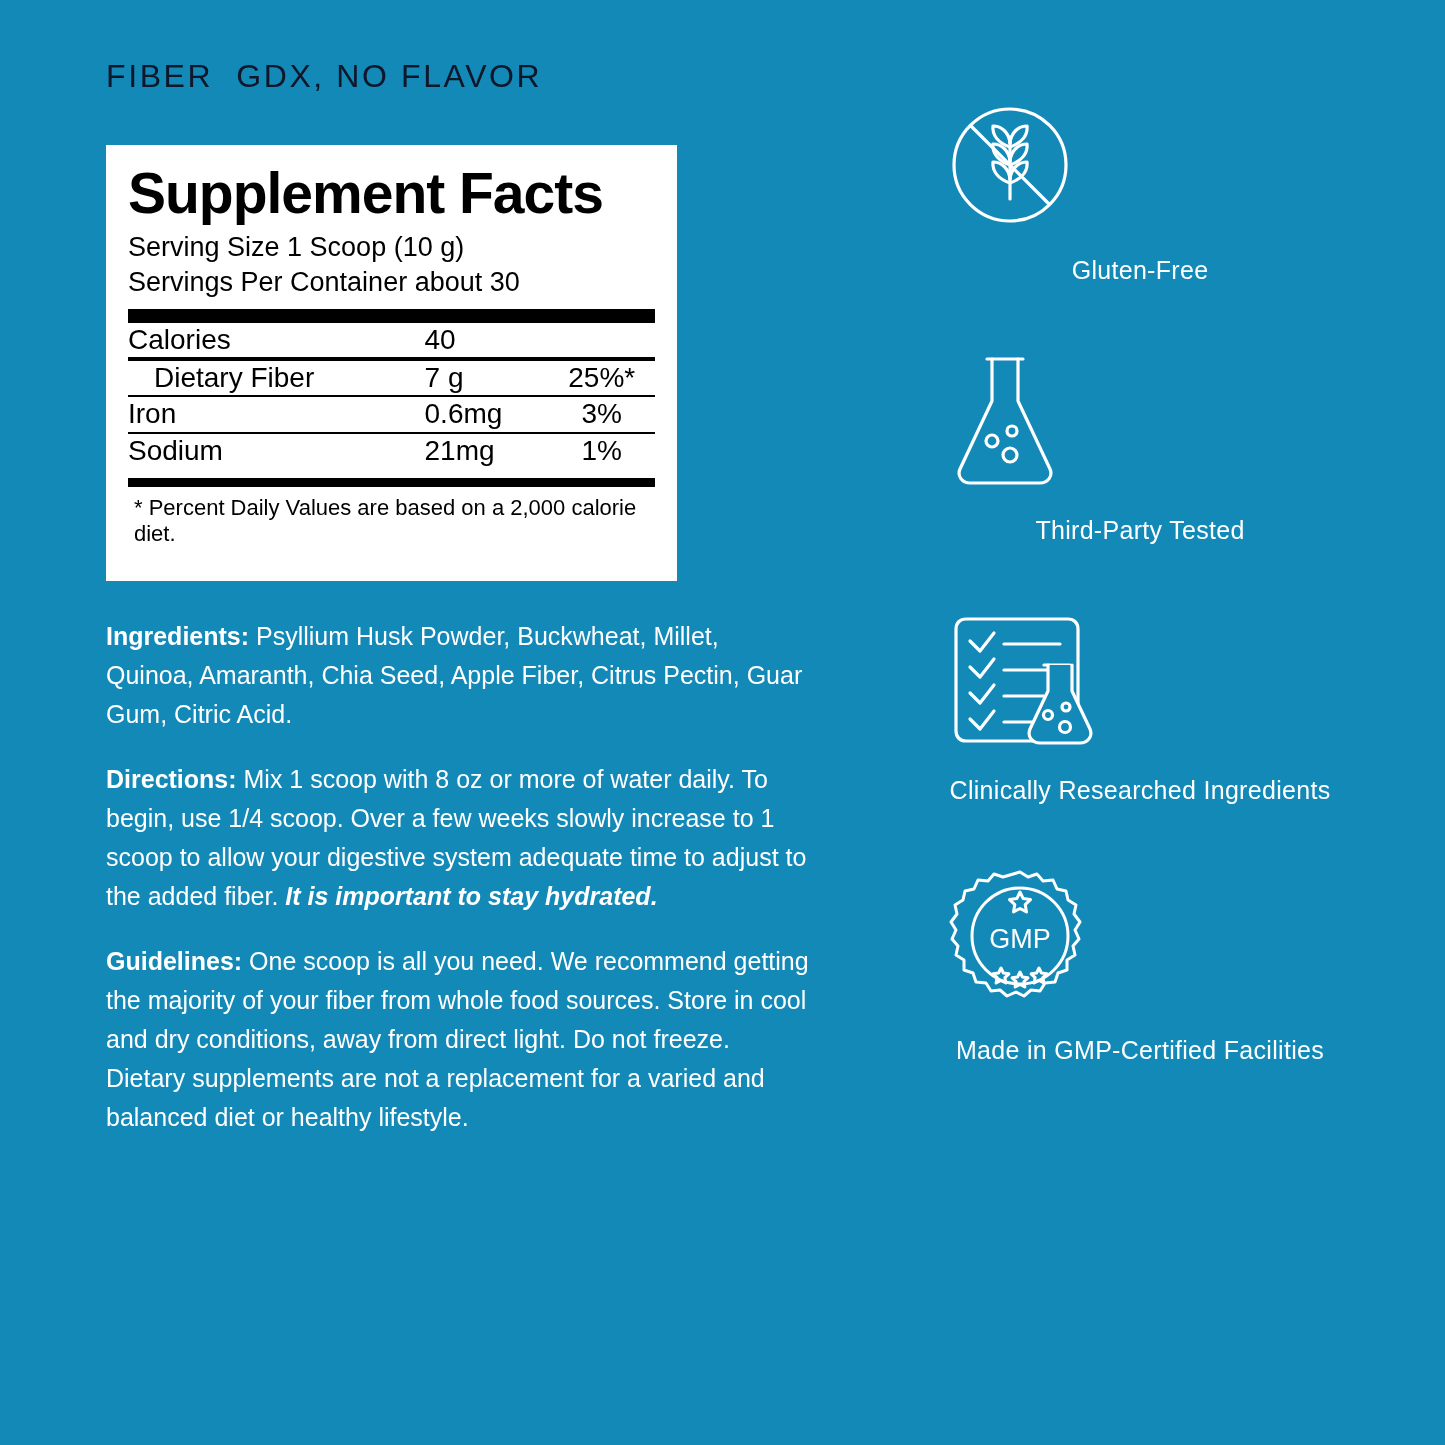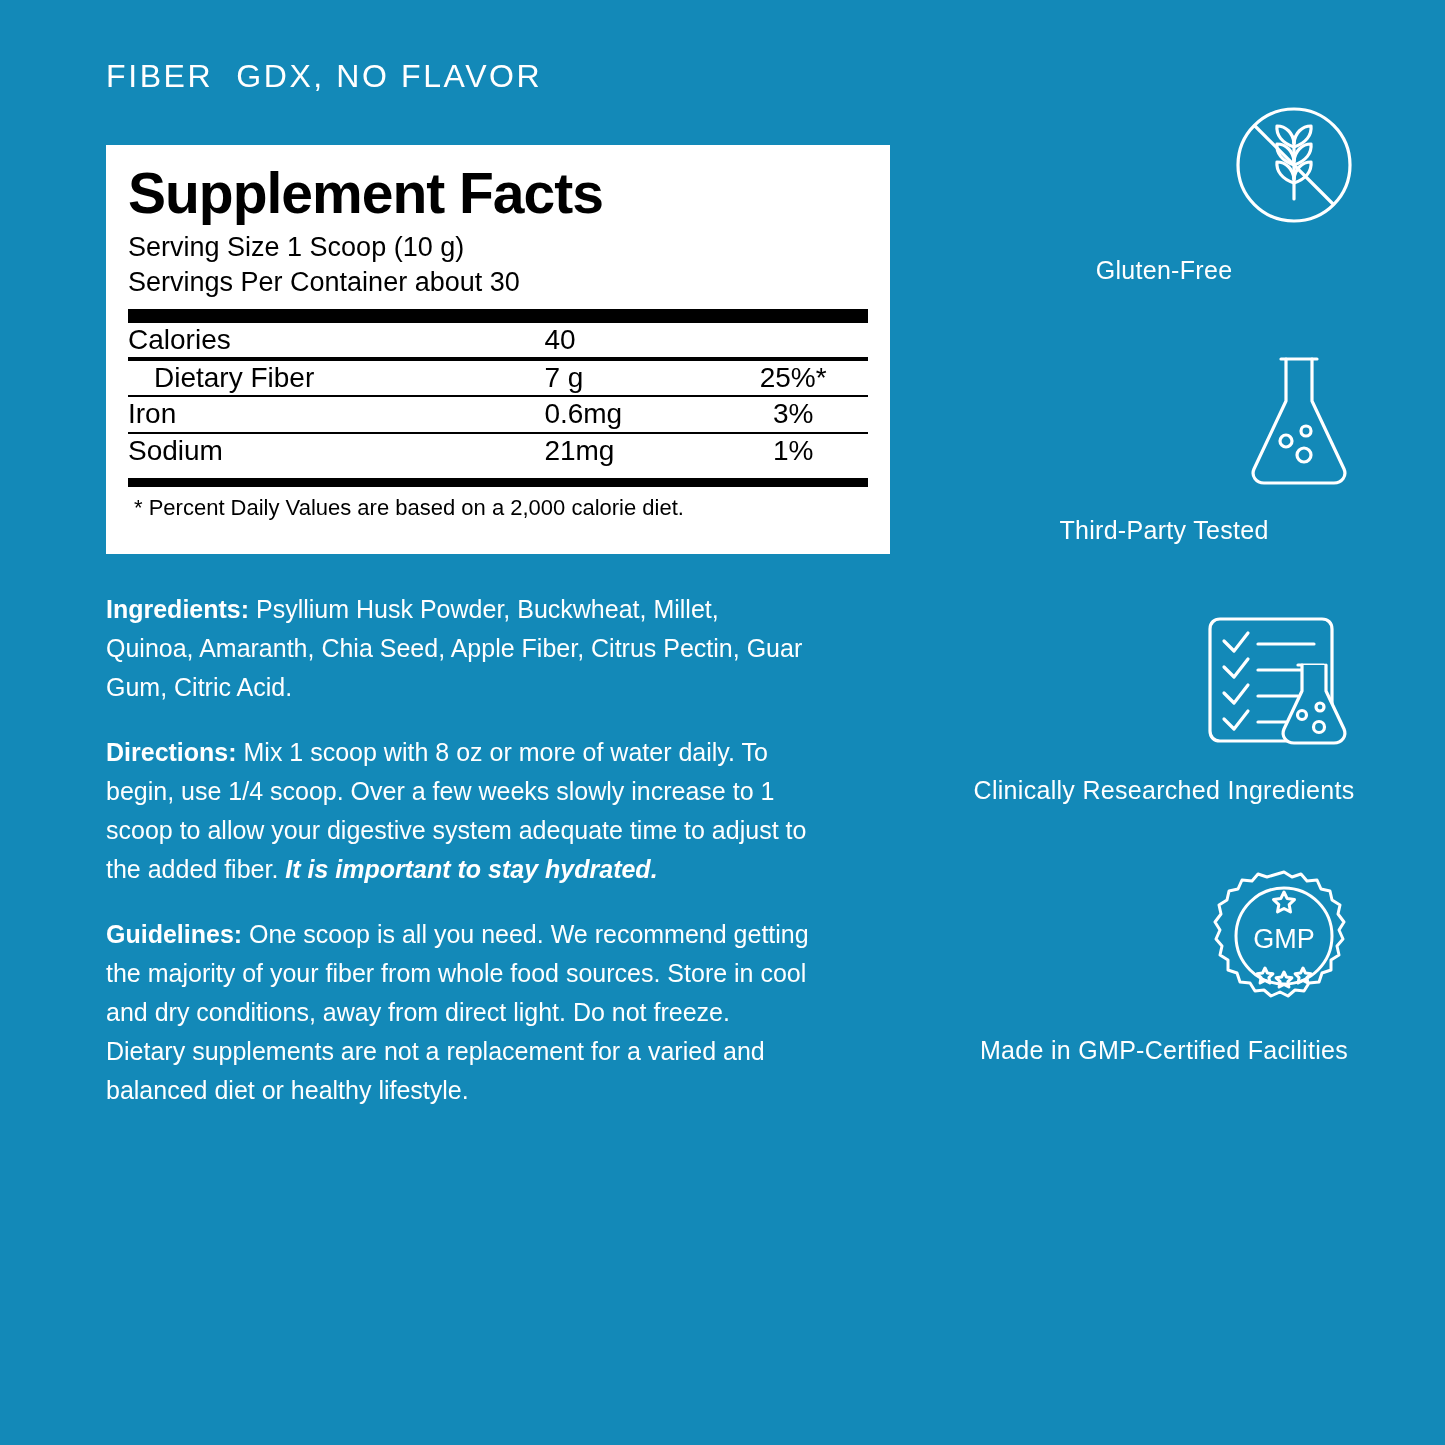--- a/index.html
+++ b/index.html
@@ -21,32 +21,32 @@
   }
 
   
   .left-col {
     position: absolute;
     left: 106px;
     top: 58px;
     width: 710px;
   }
   .product-title {
-    color: #ffffff;
+    color: #0f172a;
     font-size: 32px;
     letter-spacing: 2.6px;
     font-weight: 400;
     margin: 0 0 50px 0;
     white-space: pre;
   }
 
   
   .sf-panel {
     background: #ffffff;
-    width: 784px;
+    width: 571px;
     box-sizing: border-box;
     padding: 16px 18px 14px 18px;
     color: #000000;
   }
   .sf-title {
     font-family: "Liberation Sans", sans-serif;
     font-weight: bold;
     font-size: 57px;
     line-height: 1.0;
     letter-spacing: -1px;
@@ -114,31 +114,31 @@
     margin-top: 36px;
     width: 705px;
   }
   .copy p { margin: 0 0 26px 0; }
   .copy .lead { font-weight: bold; margin-top: 44px; }
   .copy em { font-style: italic; font-weight: bold; }
 
   
   .badges {
     position: absolute;
-    left: 964px;
+    left: 940px;
     top: 90px;
     width: 400px;
     text-align: center;
   }
   .badge {
     margin-bottom: 54px;
   }
   .badge .icon-wrap {
     display: flex;
-    justify-content: flex-end;
+    justify-content: flex-start;
     align-items: center;
     height: 160px;
   }
   .badge .caption {
     color: #ffffff;
     font-size: 25px;
     line-height: 1.28;
     margin-top: 14px;
     letter-spacing: 0.3px;
   }

